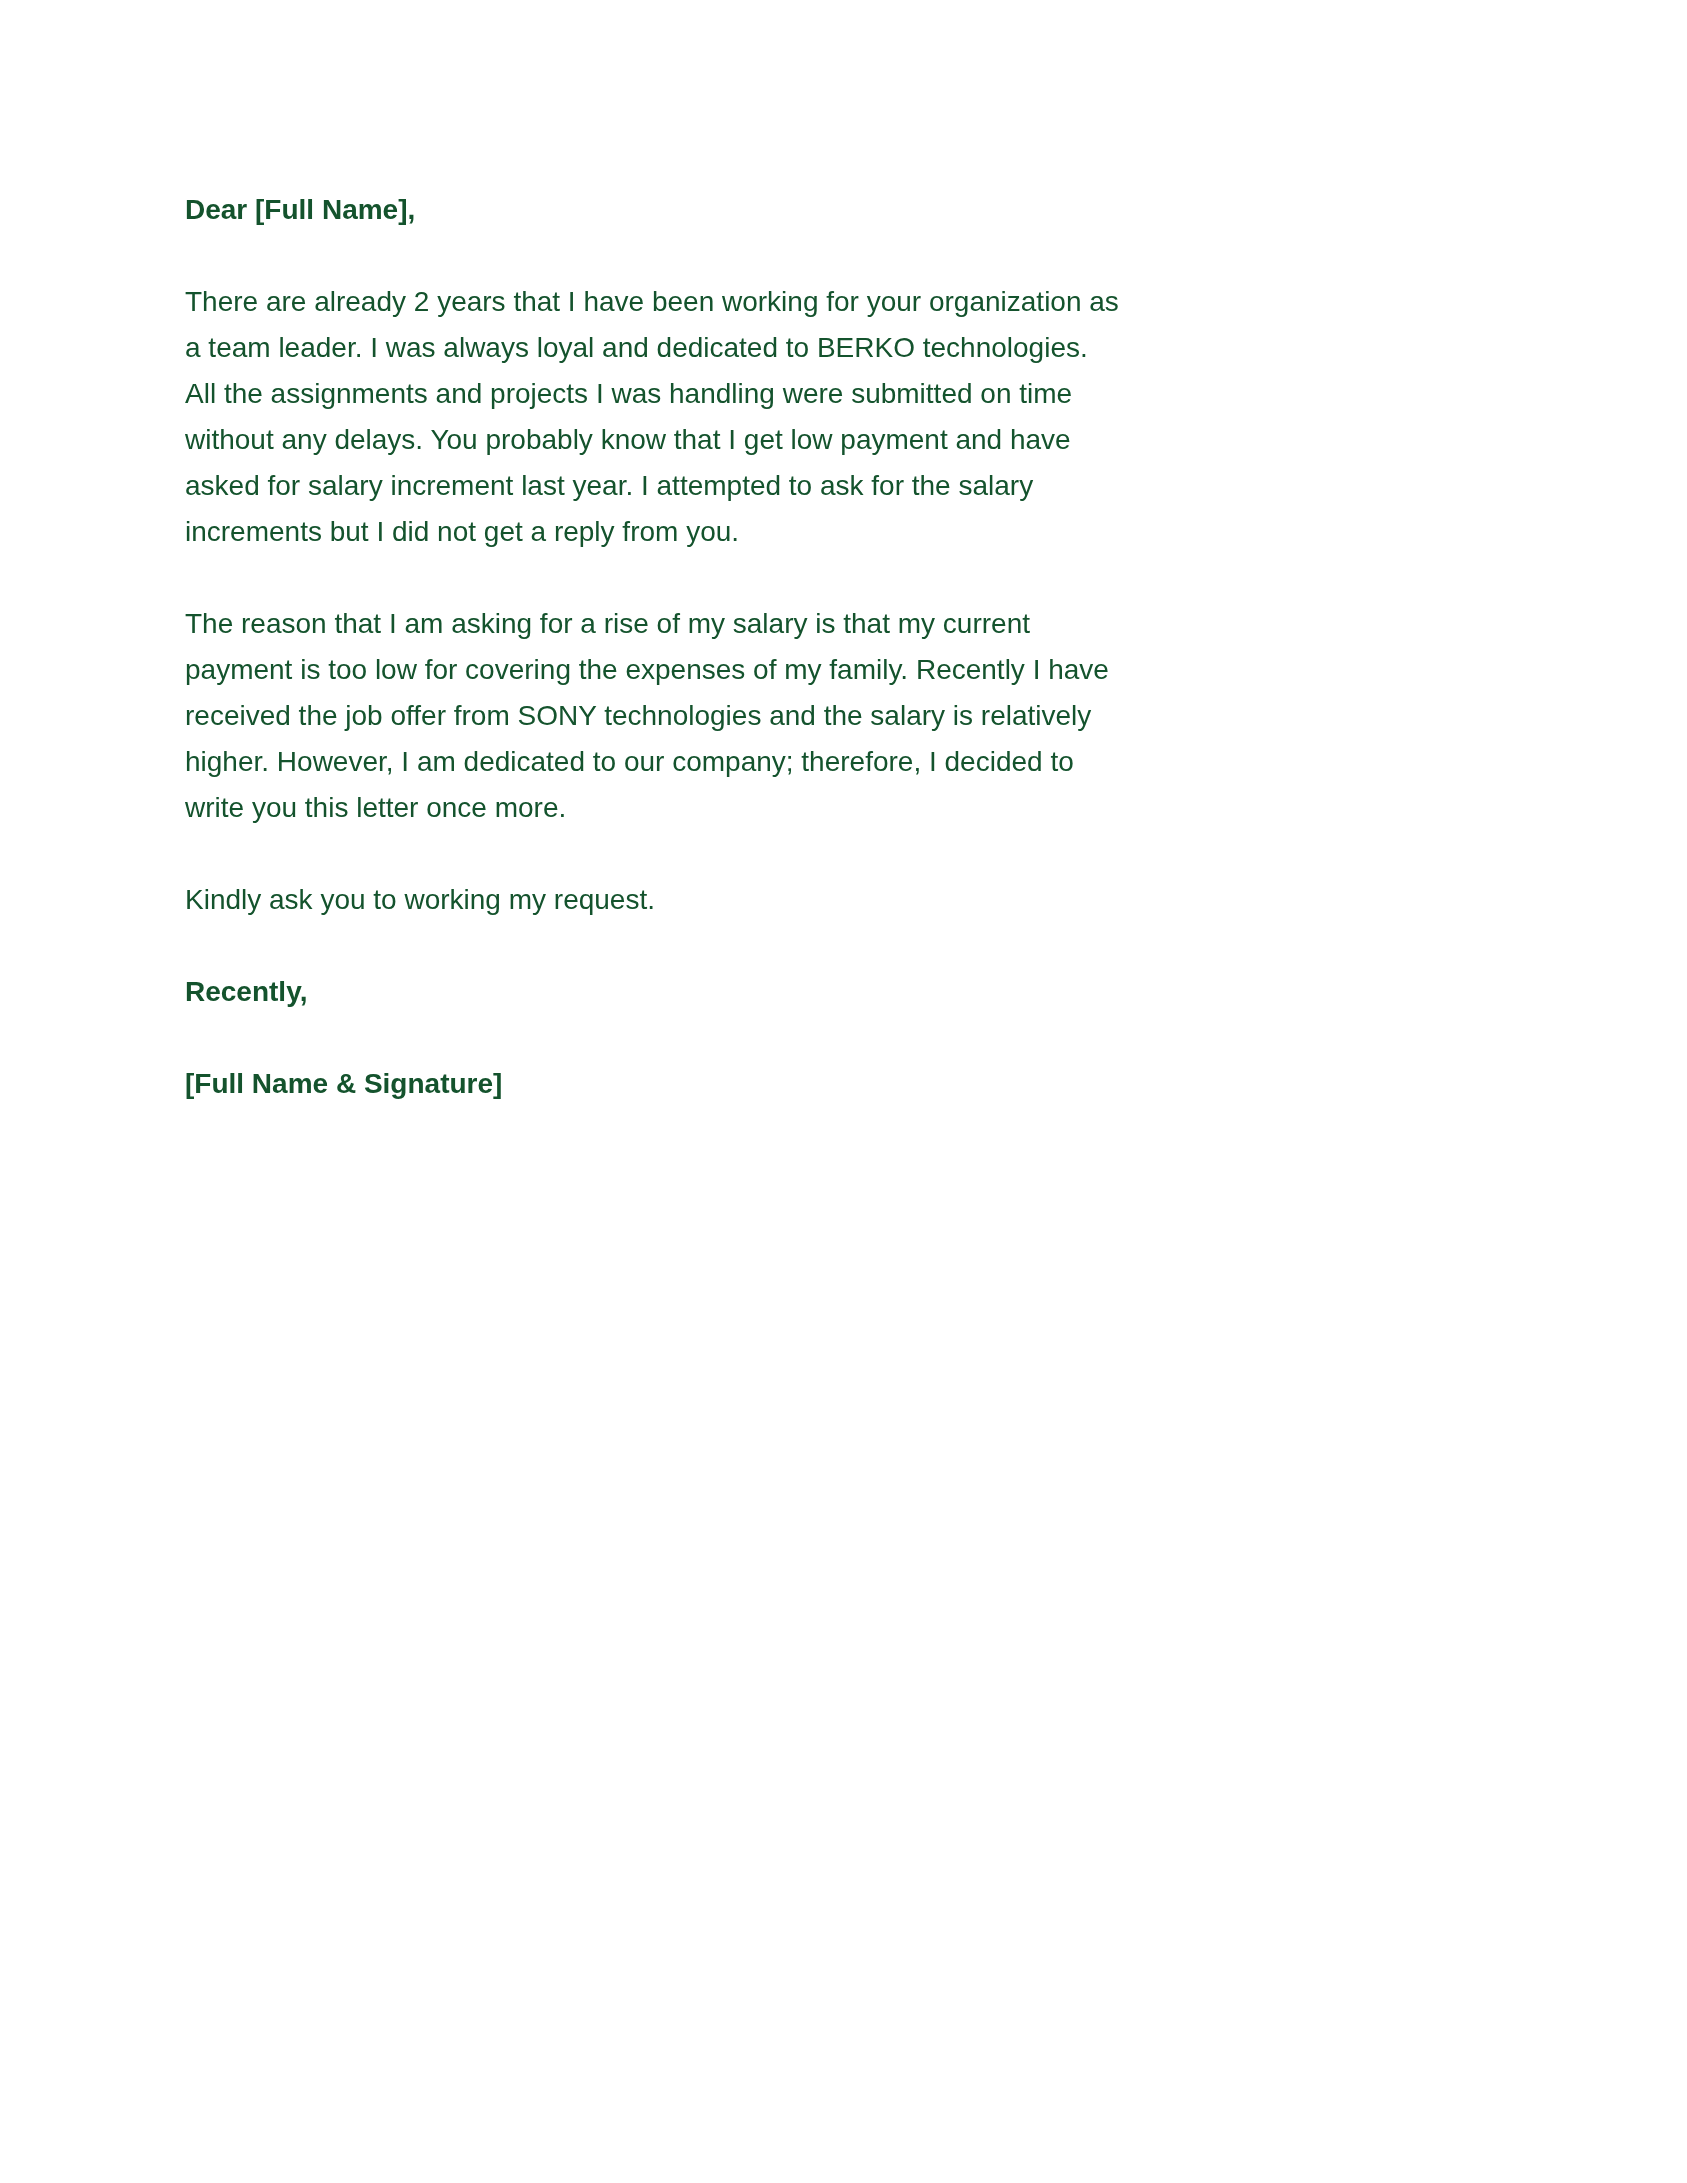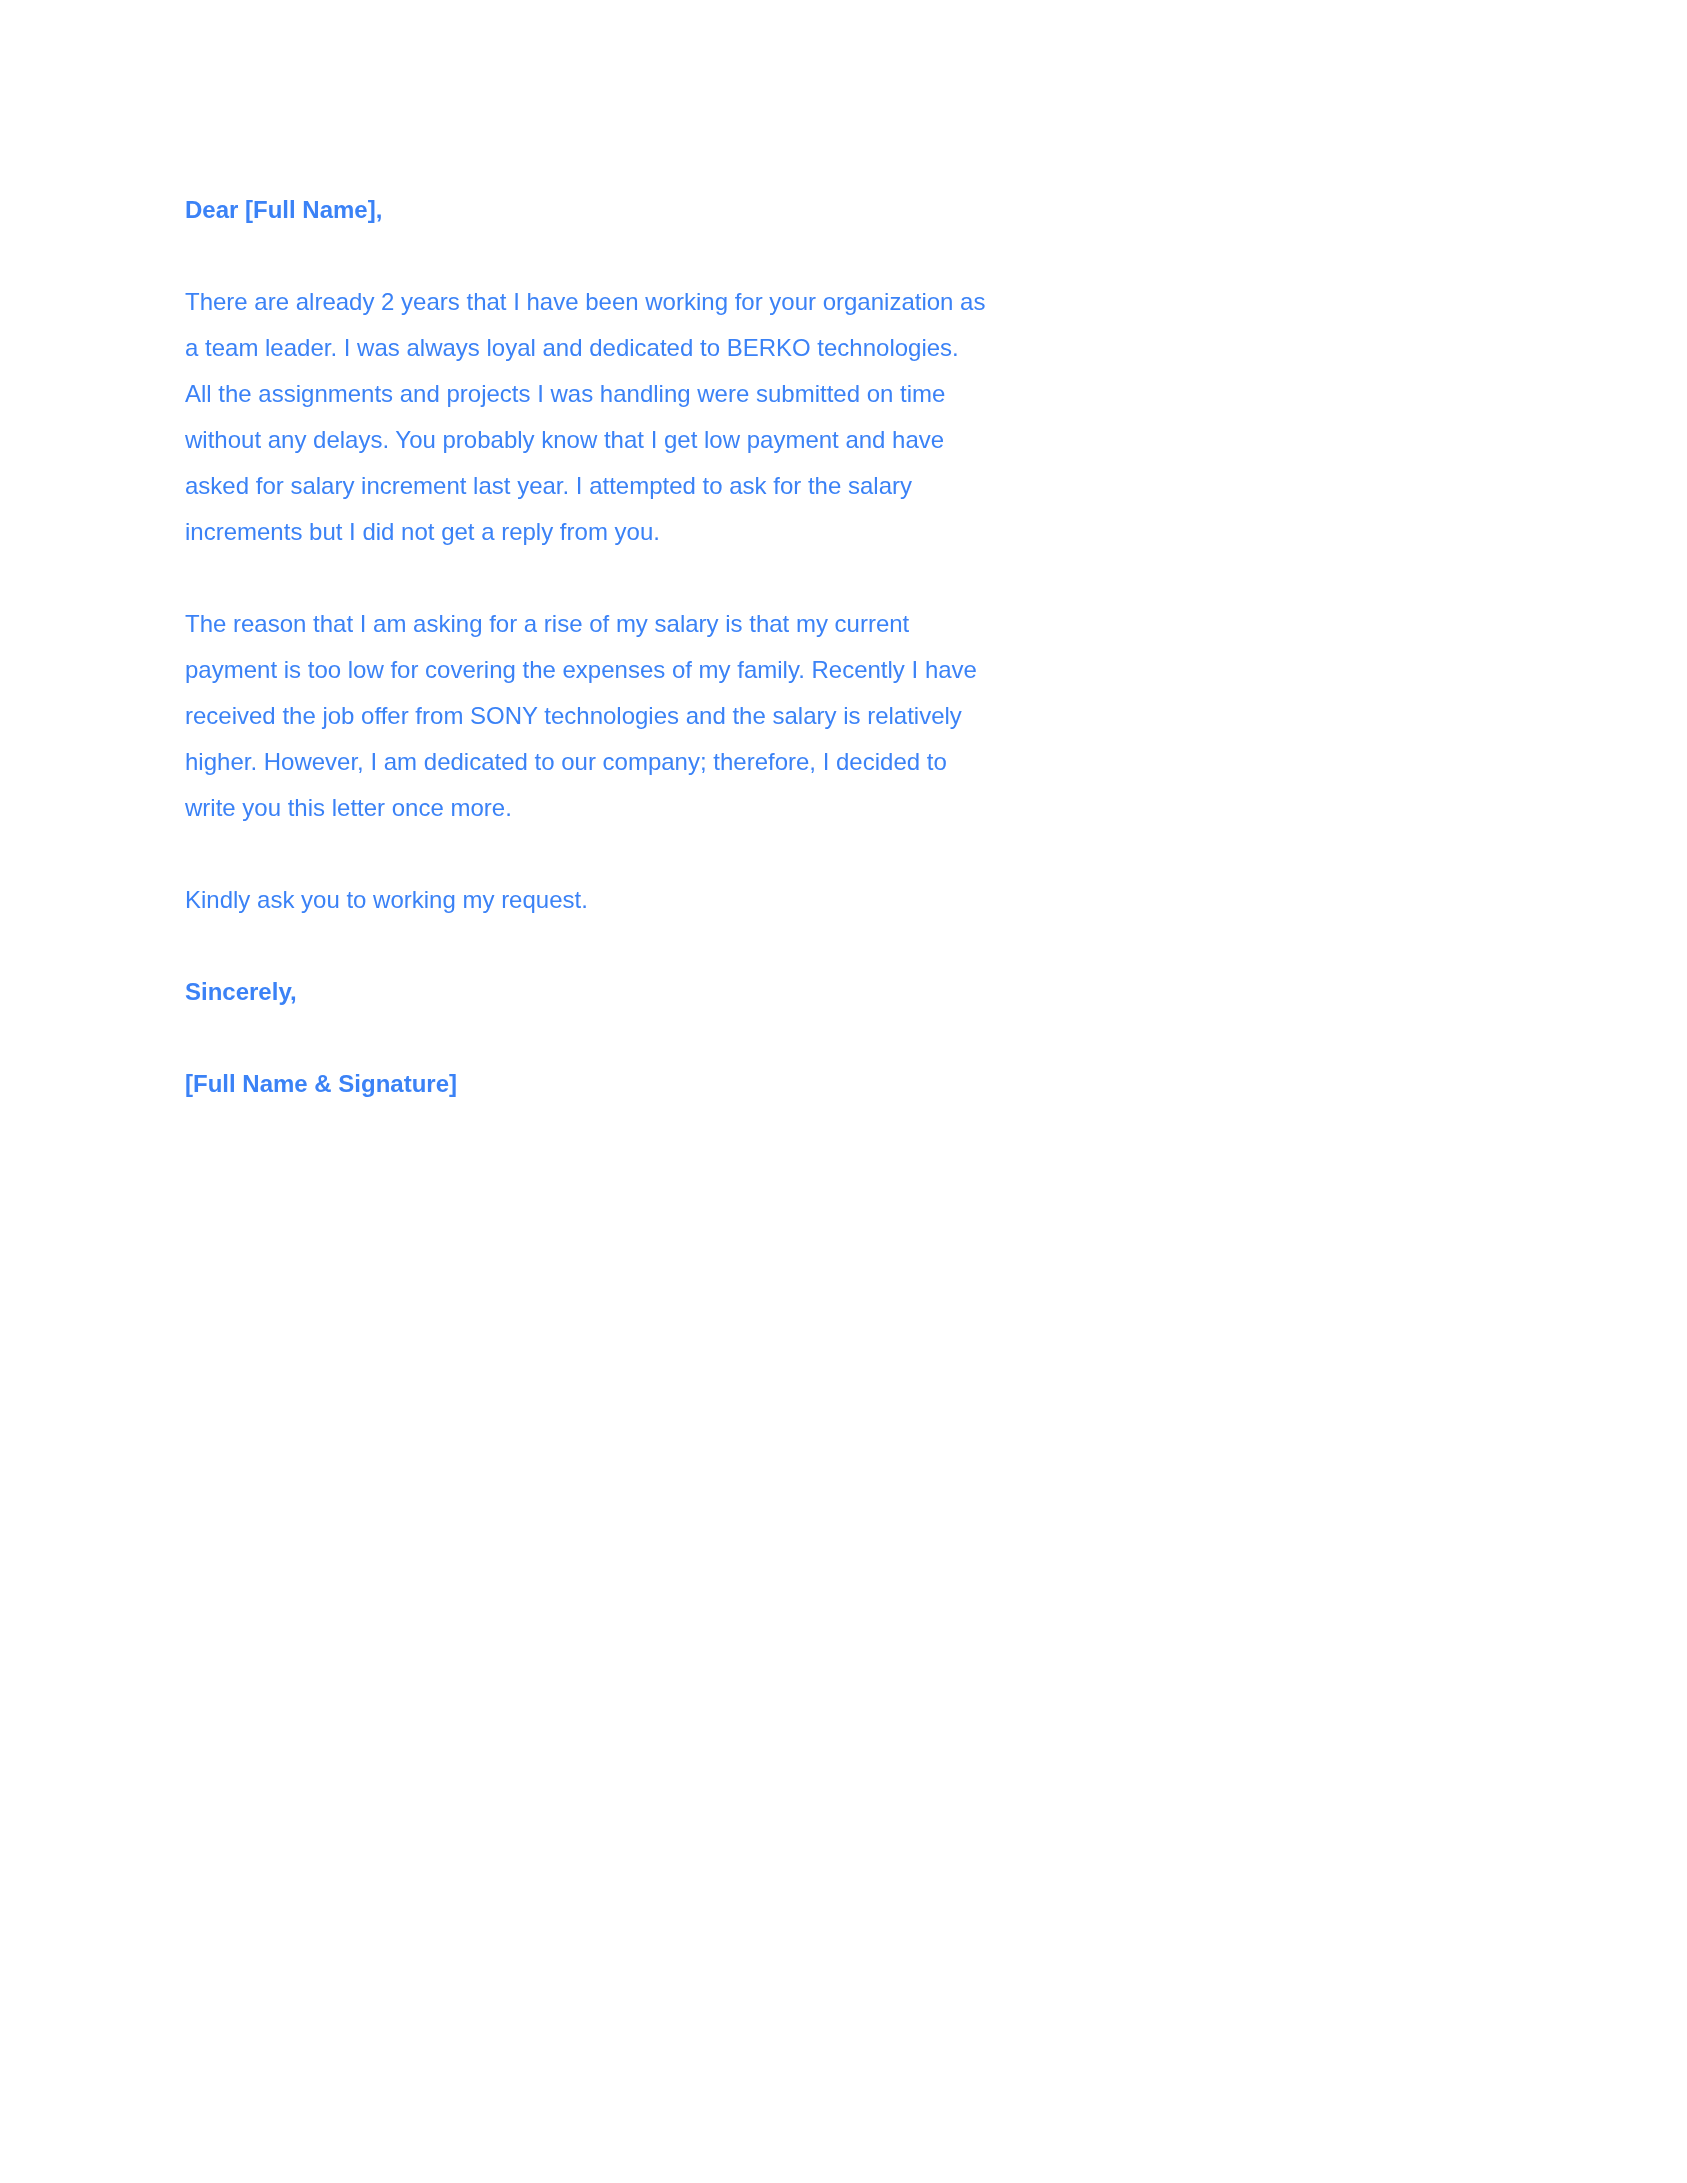--- a/index.html
+++ b/index.html
@@ -15,23 +15,23 @@
     background: #ffffff;
     overflow: hidden;
     font-family: "Liberation Sans", sans-serif;
     color: #000000;
   }
   .letter-content {
     position: absolute;
     top: 187px;
     left: 185px;
     width: 1319px;
-    font-size: 24px;
+    font-size: 28px;
     line-height: 46px;
-    color: #3b82f6;
+    color: #14532d;
   }
   .block {
     margin: 0 0 46px 0;
     white-space: pre-line; 
   }
   .bold {
     font-weight: bold;
   }
 </style>
 </head>
@@ -50,19 +50,19 @@
 increments but I did not get a reply from you.</p>
 
     <p class="block">The reason that I am asking for a rise of my salary is that my current
 payment is too low for covering the expenses of my family. Recently I have
 received the job offer from SONY technologies and the salary is relatively
 higher. However, I am dedicated to our company; therefore, I decided to
 write you this letter once more.</p>
 
     <p class="block">Kindly ask you to working my request.</p>
 
-    <p class="block bold">Sincerely,</p>
+    <p class="block bold">Recently,</p>
 
     <p class="block bold">[Full Name &amp; Signature]</p>
 
   </div>
 </div>
 
 
 </body></html>

